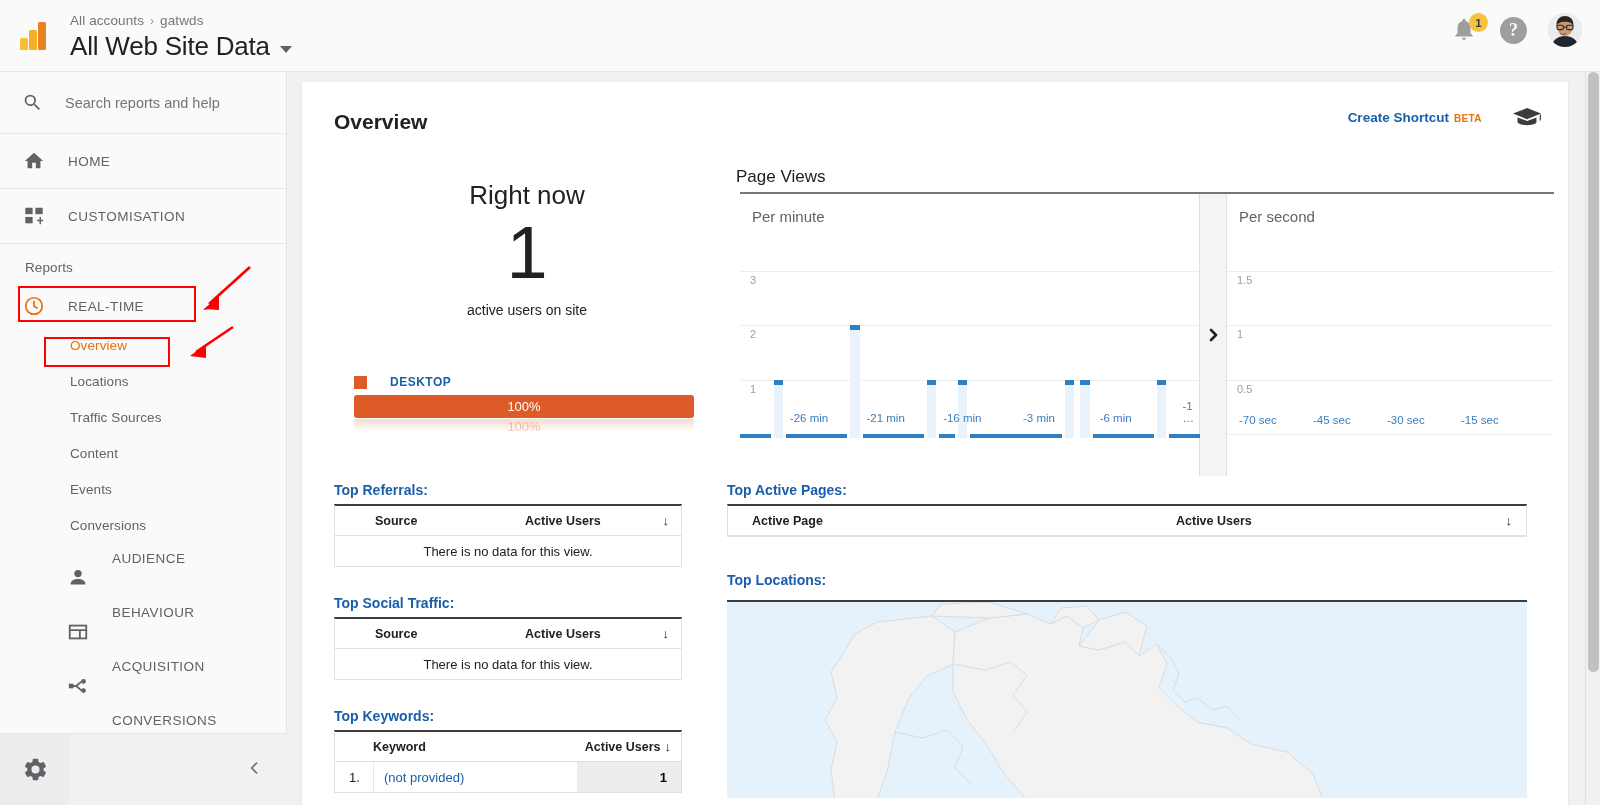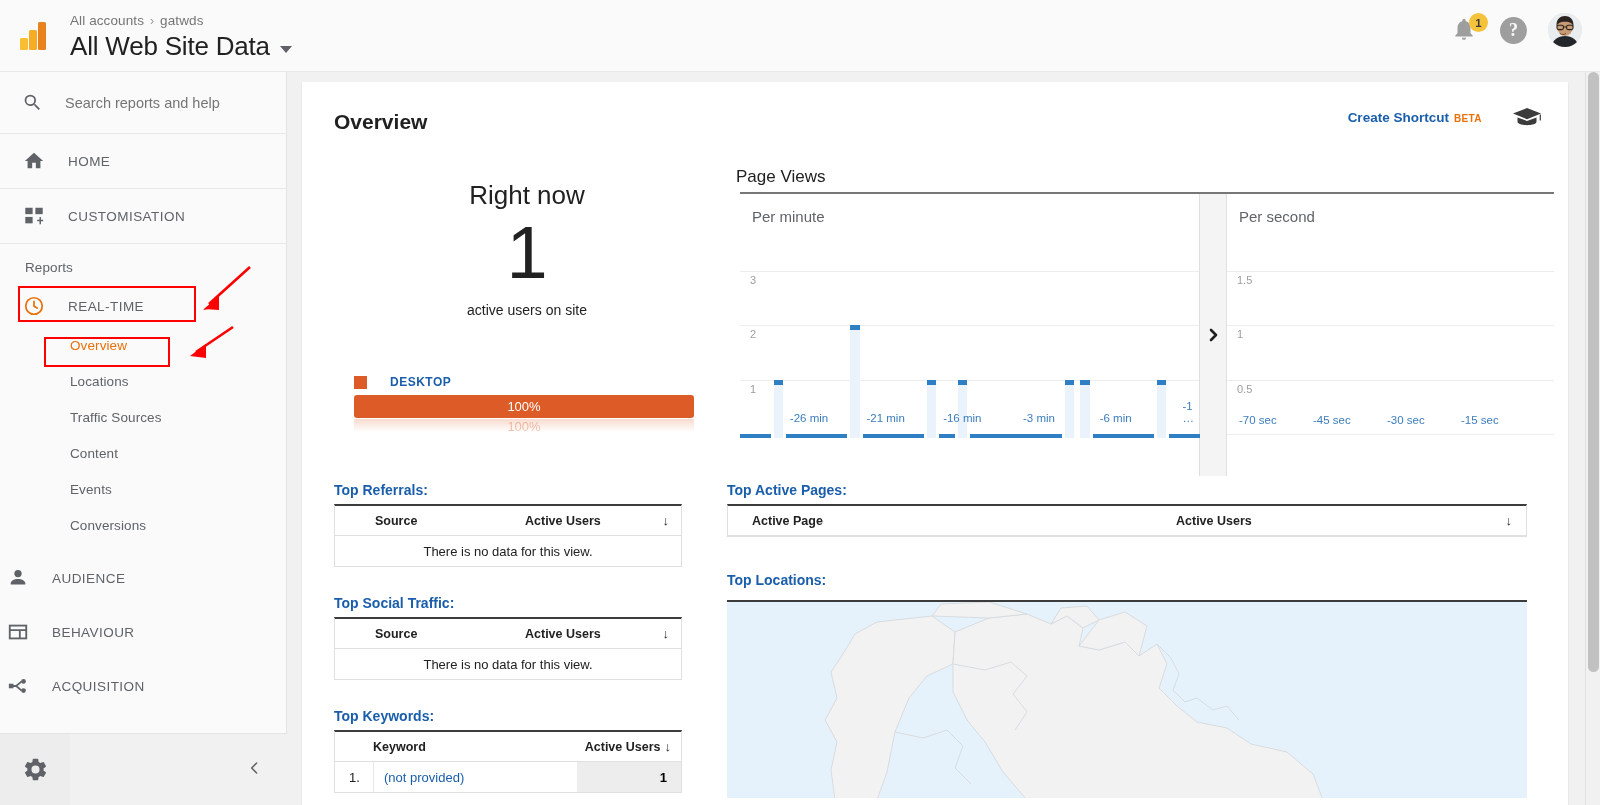--- a/index.html
+++ b/index.html
@@ -100,21 +100,21 @@
     margin-left: 22px; font-size: 13.5px; color: #5f6368;
     letter-spacing: .45px;
   }
   .sub-item {
     height: 36px; display: flex; align-items: center; padding-left: 70px;
     font-size: 13.5px; color: #5f6368; cursor: pointer; letter-spacing: .1px;
   }
   .sub-item.active { color: #e8710a; }
 
   .nav-mid {
-    height: 54px; display: flex; align-items: center; padding-left: 6px; cursor: pointer;
+    height: 54px; display: flex; padding-left: 38px; cursor: pointer; margin-left: 28px;
   }
   .nav-mid .ico { width: 24px; display:flex; align-items:center; justify-content:center; }
   .nav-mid .lbl {
     margin-left: 22px; font-size: 13.5px; color: #5f6368; letter-spacing: .45px;
   }
 
   #sidebar-footer {
     position: absolute; left: 0; bottom: 0; width: 287px; height: 72px;
     background: #f1f1f1; border-top: 1px solid #e4e4e4;
     display: flex; align-items: center;

